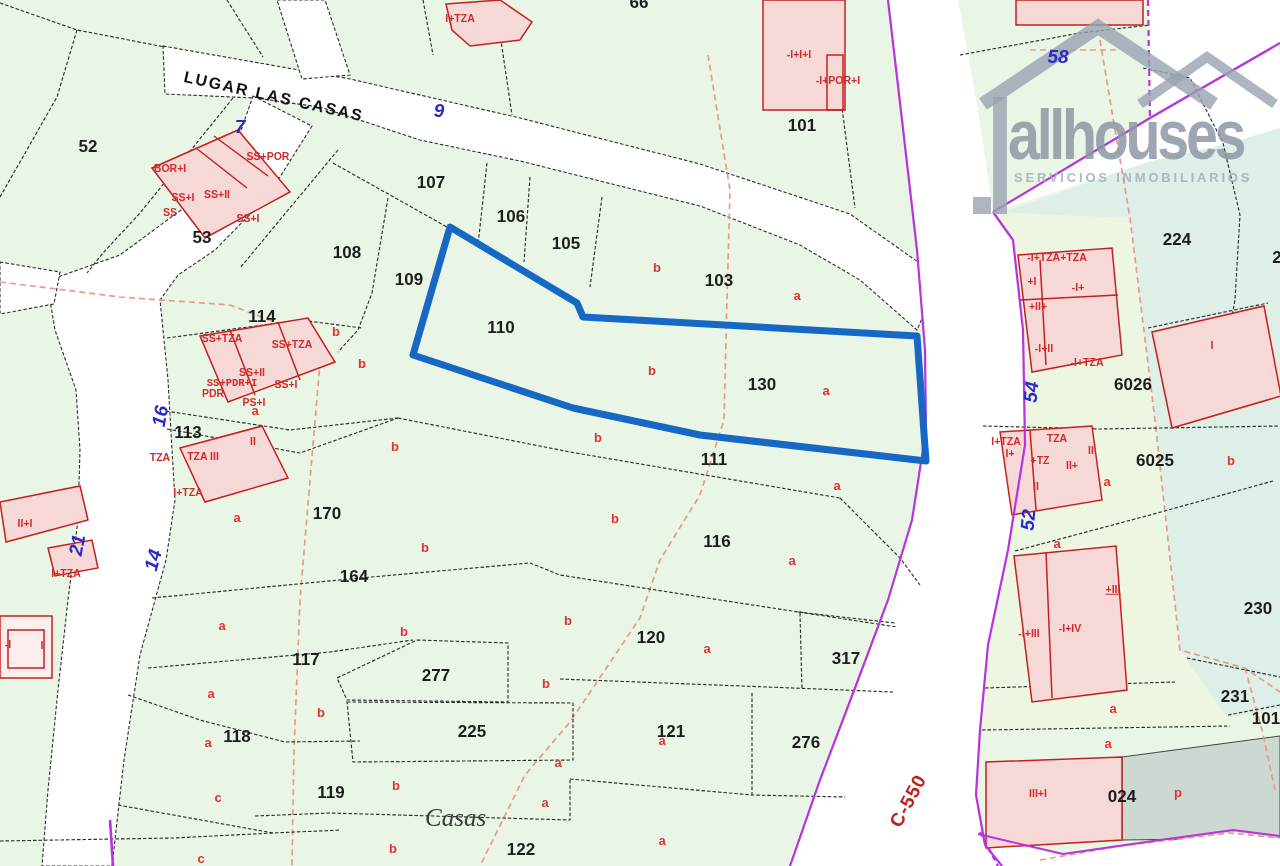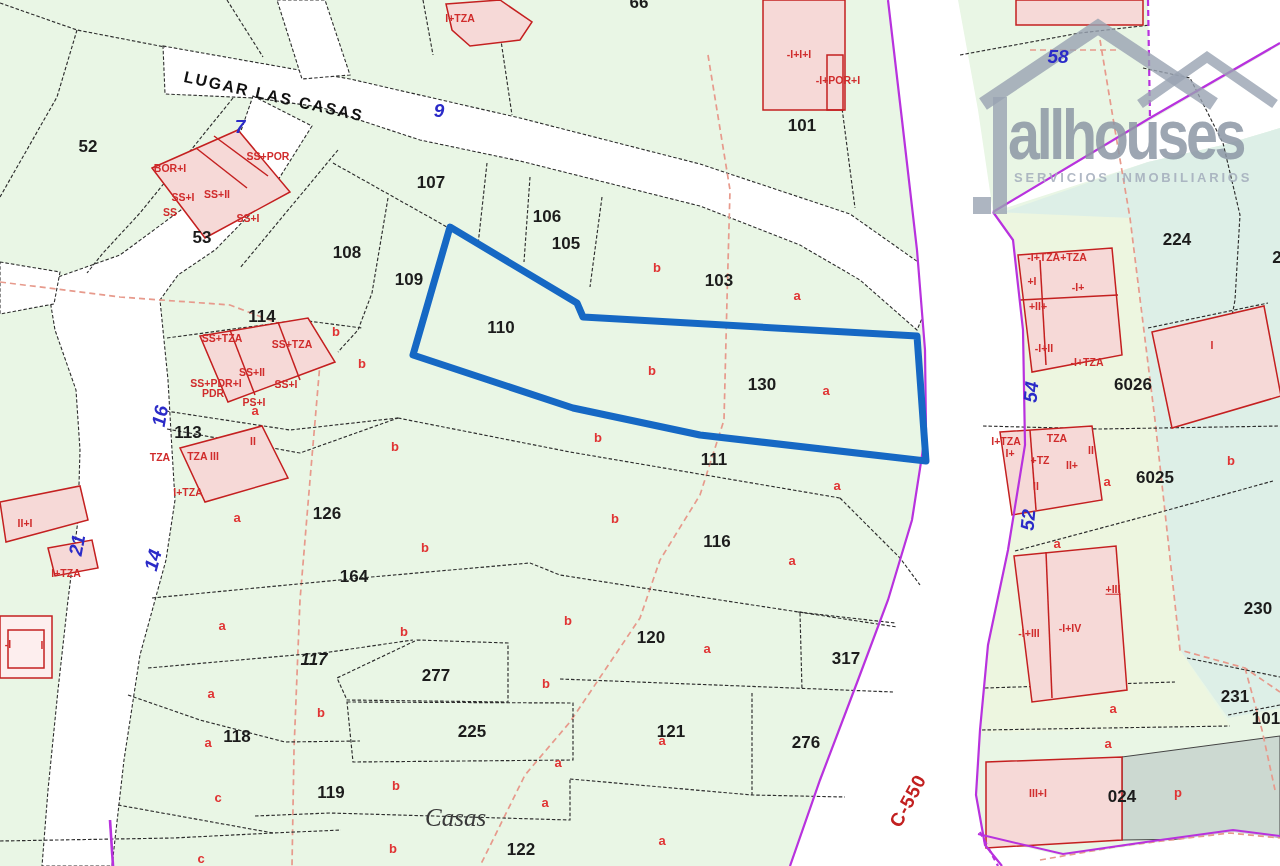--- a/index.html
+++ b/index.html
@@ -147,46 +147,46 @@
       <polyline points="1140,104 1207,57 1275,104" stroke-width="10"></polyline>
       <line x1="1000" y1="97" x2="1000" y2="214" stroke-width="14"></line>
       <rect x="973" y="197" width="18" height="17" fill="#98a2b2" fill-opacity="0.8" stroke="none"></rect>
     </g>
   </svg>
 
   <div id="labels">
       <span class="map-label lbl-parcel" style="left: 88px; top: 146px; transform: translate(-50%, -50%);">52</span>
       <span class="map-label lbl-parcel" style="left: 202px; top: 237px; transform: translate(-50%, -50%);">53</span>
       <span class="map-label lbl-parcel" style="left: 431px; top: 182px; transform: translate(-50%, -50%);">107</span>
-      <span class="map-label lbl-parcel" style="left: 511px; top: 216px; transform: translate(-50%, -50%); margin-left: 36px;">106</span>
+      <span class="map-label lbl-parcel" style="left: 511px; top: 216px; transform: translate(-50%, -50%);">106</span>
       <span class="map-label lbl-parcel" style="left: 566px; top: 243px; transform: translate(-50%, -50%); text-align: center;">105</span>
       <span class="map-label lbl-parcel" style="left: 347px; top: 252px; transform: translate(-50%, -50%); text-align: right;">108</span>
       <span class="map-label lbl-parcel" style="left: 409px; top: 279px; transform: translate(-50%, -50%);">109</span>
       <span class="map-label lbl-parcel" style="left: 501px; top: 327px; transform: translate(-50%, -50%);">110</span>
       <span class="map-label lbl-parcel" style="left: 719px; top: 280px; transform: translate(-50%, -50%);">103</span>
       <span class="map-label lbl-parcel" style="left: 762px; top: 384px; transform: translate(-50%, -50%);">130</span>
       <span class="map-label lbl-parcel" style="left: 714px; top: 459px; transform: translate(-50%, -50%);">111</span>
-      <span class="map-label lbl-parcel" style="left: 327px; top: 513px; transform: translate(-50%, -50%);">126</span>
+      <span class="map-label lbl-parcel" style="left: 327px; top: 513px; transform: translate(-50%, -50%);">170</span>
       <span class="map-label lbl-parcel" style="left: 188px; top: 432px; transform: translate(-50%, -50%);">113</span>
       <span class="map-label lbl-parcel" style="left: 262px; top: 316px; transform: translate(-50%, -50%);">114</span>
       <span class="map-label lbl-parcel" style="left: 354px; top: 576px; transform: translate(-50%, -50%);">164</span>
       <span class="map-label lbl-parcel" style="left: 717px; top: 541px; transform: translate(-50%, -50%);">116</span>
-      <span class="map-label lbl-parcel" style="left: 314px; top: 659px; transform: translate(-50%, -50%); font-style: italic;">117</span>
+      <span class="map-label lbl-parcel" style="left: 306px; top: 659px; transform: translate(-50%, -50%);">117</span>
       <span class="map-label lbl-parcel" style="left: 237px; top: 736px; transform: translate(-50%, -50%);">118</span>
       <span class="map-label lbl-parcel" style="left: 331px; top: 792px; transform: translate(-50%, -50%);">119</span>
       <span class="map-label lbl-parcel" style="left: 651px; top: 637px; transform: translate(-50%, -50%);">120</span>
       <span class="map-label lbl-parcel" style="left: 671px; top: 731px; transform: translate(-50%, -50%);">121</span>
       <span class="map-label lbl-parcel" style="left: 521px; top: 849px; transform: translate(-50%, -50%);">122</span>
       <span class="map-label lbl-parcel" style="left: 806px; top: 742px; transform: translate(-50%, -50%);">276</span>
       <span class="map-label lbl-parcel" style="left: 436px; top: 675px; transform: translate(-50%, -50%);">277</span>
       <span class="map-label lbl-parcel" style="left: 846px; top: 658px; transform: translate(-50%, -50%);">317</span>
       <span class="map-label lbl-parcel" style="left: 472px; top: 731px; transform: translate(-50%, -50%);">225</span>
       <span class="map-label lbl-parcel" style="left: 1177px; top: 239px; transform: translate(-50%, -50%);">224</span>
       <span class="map-label lbl-parcel" style="left: 1133px; top: 384px; transform: translate(-50%, -50%);">6026</span>
-      <span class="map-label lbl-parcel" style="left: 1155px; top: 477px; transform: translate(-50%, -50%);">6025</span>
+      <span class="map-label lbl-parcel" style="left: 1155px; top: 460px; transform: translate(-50%, -50%);">6025</span>
       <span class="map-label lbl-parcel" style="left: 1258px; top: 608px; transform: translate(-50%, -50%);">230</span>
       <span class="map-label lbl-parcel" style="left: 1235px; top: 696px; transform: translate(-50%, -50%);">231</span>
       <span class="map-label lbl-parcel" style="left: 802px; top: 125px; transform: translate(-50%, -50%);">101</span>
       <span class="map-label lbl-parcel" style="left: 1266px; top: 718px; transform: translate(-50%, -50%);">101</span>
       <span class="map-label lbl-parcel" style="left: 1122px; top: 796px; transform: translate(-50%, -50%);">024</span>
       <span class="map-label lbl-parcel" style="left: 639px; top: 2px; transform: translate(-50%, -50%);">66</span>
       <span class="map-label lbl-parcel" style="left: 1277px; top: 257px; transform: translate(-50%, -50%);">2</span>
       <span class="map-label lbl-blue" style="left: 240px; top: 126px; transform: translate(-50%, -50%);">7</span>
       <span class="map-label lbl-blue" style="left: 439px; top: 110px; transform: translate(-50%, -50%);">9</span>
       <span class="map-label lbl-blue" style="left: 1058px; top: 56px; transform: translate(-50%, -50%);">58</span>
@@ -233,21 +233,21 @@
       <span class="map-label lbl-letter" style="left: 1178px; top: 792px; transform: translate(-50%, -50%);">p</span>
       <span class="map-label lbl-bldg" style="left: 170px; top: 168px; transform: translate(-50%, -50%);">BOR+I</span>
       <span class="map-label lbl-bldg" style="left: 236px; top: 156px; transform: translate(-50%, -50%); margin-left: 32px;">SS+POR</span>
       <span class="map-label lbl-bldg" style="left: 217px; top: 194px; transform: translate(-50%, -50%);">SS+II</span>
       <span class="map-label lbl-bldg" style="left: 183px; top: 197px; transform: translate(-50%, -50%);">SS+I</span>
       <span class="map-label lbl-bldg" style="left: 170px; top: 212px; transform: translate(-50%, -50%);">SS</span>
       <span class="map-label lbl-bldg" style="left: 248px; top: 218px; transform: translate(-50%, -50%);">SS+I</span>
       <span class="map-label lbl-bldg" style="left: 222px; top: 338px; transform: translate(-50%, -50%);">SS+TZA</span>
       <span class="map-label lbl-bldg" style="left: 292px; top: 344px; transform: translate(-50%, -50%);">SS+TZA</span>
       <span class="map-label lbl-bldg" style="left: 252px; top: 372px; transform: translate(-50%, -50%);">SS+II</span>
-      <span class="map-label lbl-bldg" style="left: 216px; top: 383px; transform: translate(-50%, -50%);">SS+PDR+I</span>
+      <span class="map-label lbl-bldg" style="left: 232px; top: 383px; transform: translate(-50%, -50%); font-family: Liberation Mono, monospace;">SS+PDR+I</span>
       <span class="map-label lbl-bldg" style="left: 213px; top: 393px; transform: translate(-50%, -50%);">PDR</span>
       <span class="map-label lbl-bldg" style="left: 244px; top: 402px; transform: translate(-50%, -50%); padding-left: 20px;">PS+I</span>
       <span class="map-label lbl-bldg" style="left: 286px; top: 384px; transform: translate(-50%, -50%);">SS+I</span>
       <span class="map-label lbl-bldg" style="left: 253px; top: 441px; transform: translate(-50%, -50%);">II</span>
       <span class="map-label lbl-bldg" style="left: 160px; top: 457px; transform: translate(-50%, -50%);">TZA</span>
       <span class="map-label lbl-bldg" style="left: 203px; top: 456px; transform: translate(-50%, -50%);">TZA III</span>
       <span class="map-label lbl-bldg" style="left: 188px; top: 492px; transform: translate(-50%, -50%);">I+TZA</span>
       <span class="map-label lbl-bldg" style="left: 25px; top: 523px; transform: translate(-50%, -50%);">II+I</span>
       <span class="map-label lbl-bldg" style="left: 66px; top: 573px; transform: translate(-50%, -50%);">I+TZA</span>
       <span class="map-label lbl-bldg" style="left: 8px; top: 644px; transform: translate(-50%, -50%);">-I</span>

